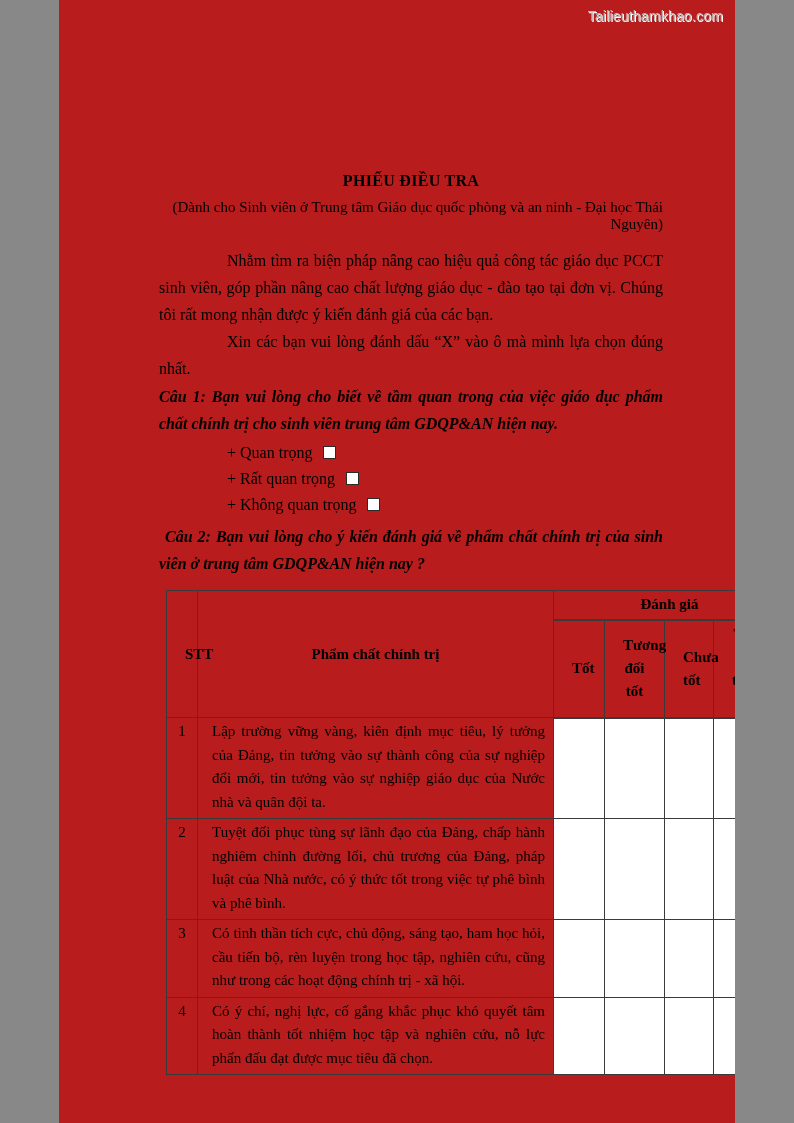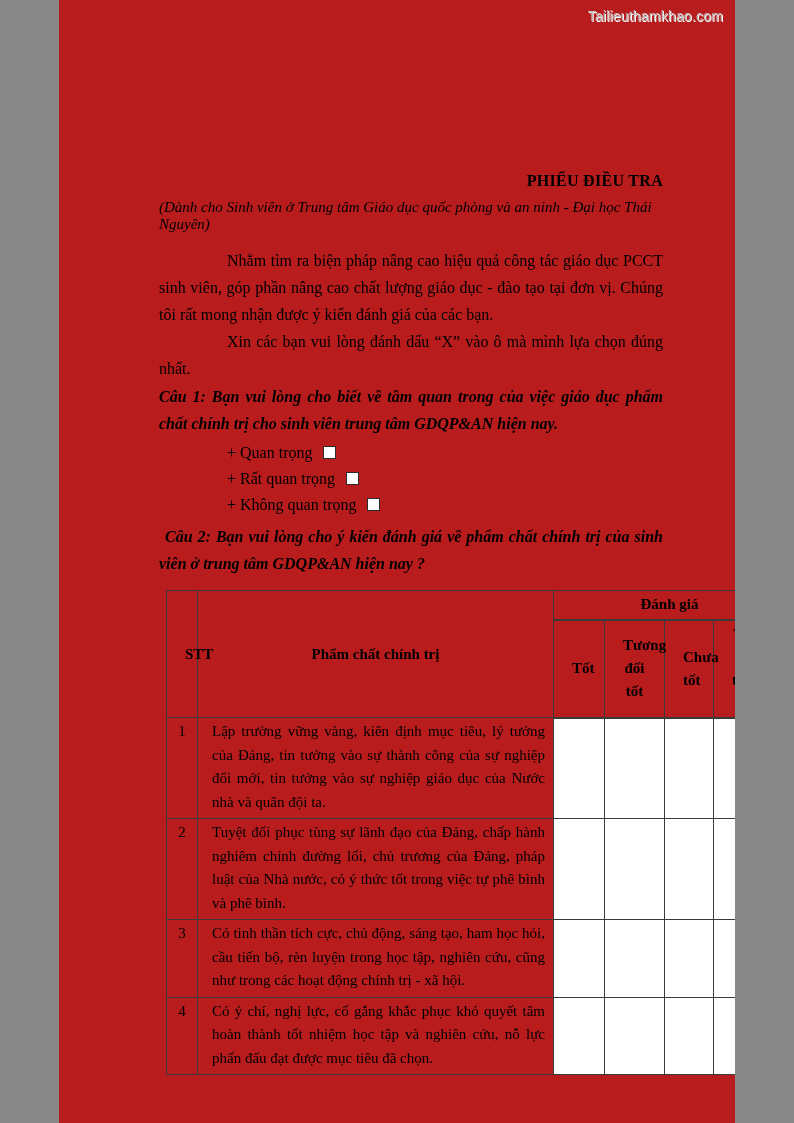--- a/index.html
+++ b/index.html
@@ -21,29 +21,28 @@
     font-family: "Liberation Sans", "DejaVu Sans", sans-serif;
     font-size: 14px;
     color: #bdbdbd;
     text-shadow: 1px 1px 0 #ffffff;
     letter-spacing: 0.2px;
   }
   .content {
     padding: 172px 72px 0 100px;
   }
   .title {
-    text-align: right;
+    text-align: center;
     font-size: 16px;
     font-weight: bold;
     letter-spacing: 0.3px;
   }
   .subtitle {
     margin-top: 9px;
-    text-align: left;
-    font-style: italic;
+    text-align: right;
     font-size: 15px;
   }
   .para {
     margin-top: 14px;
     font-size: 16px;
     line-height: 27px;
     text-align: justify;
   }
   .para.indent { text-indent: 68px; }
   .para.tight { margin-top: 0; }

